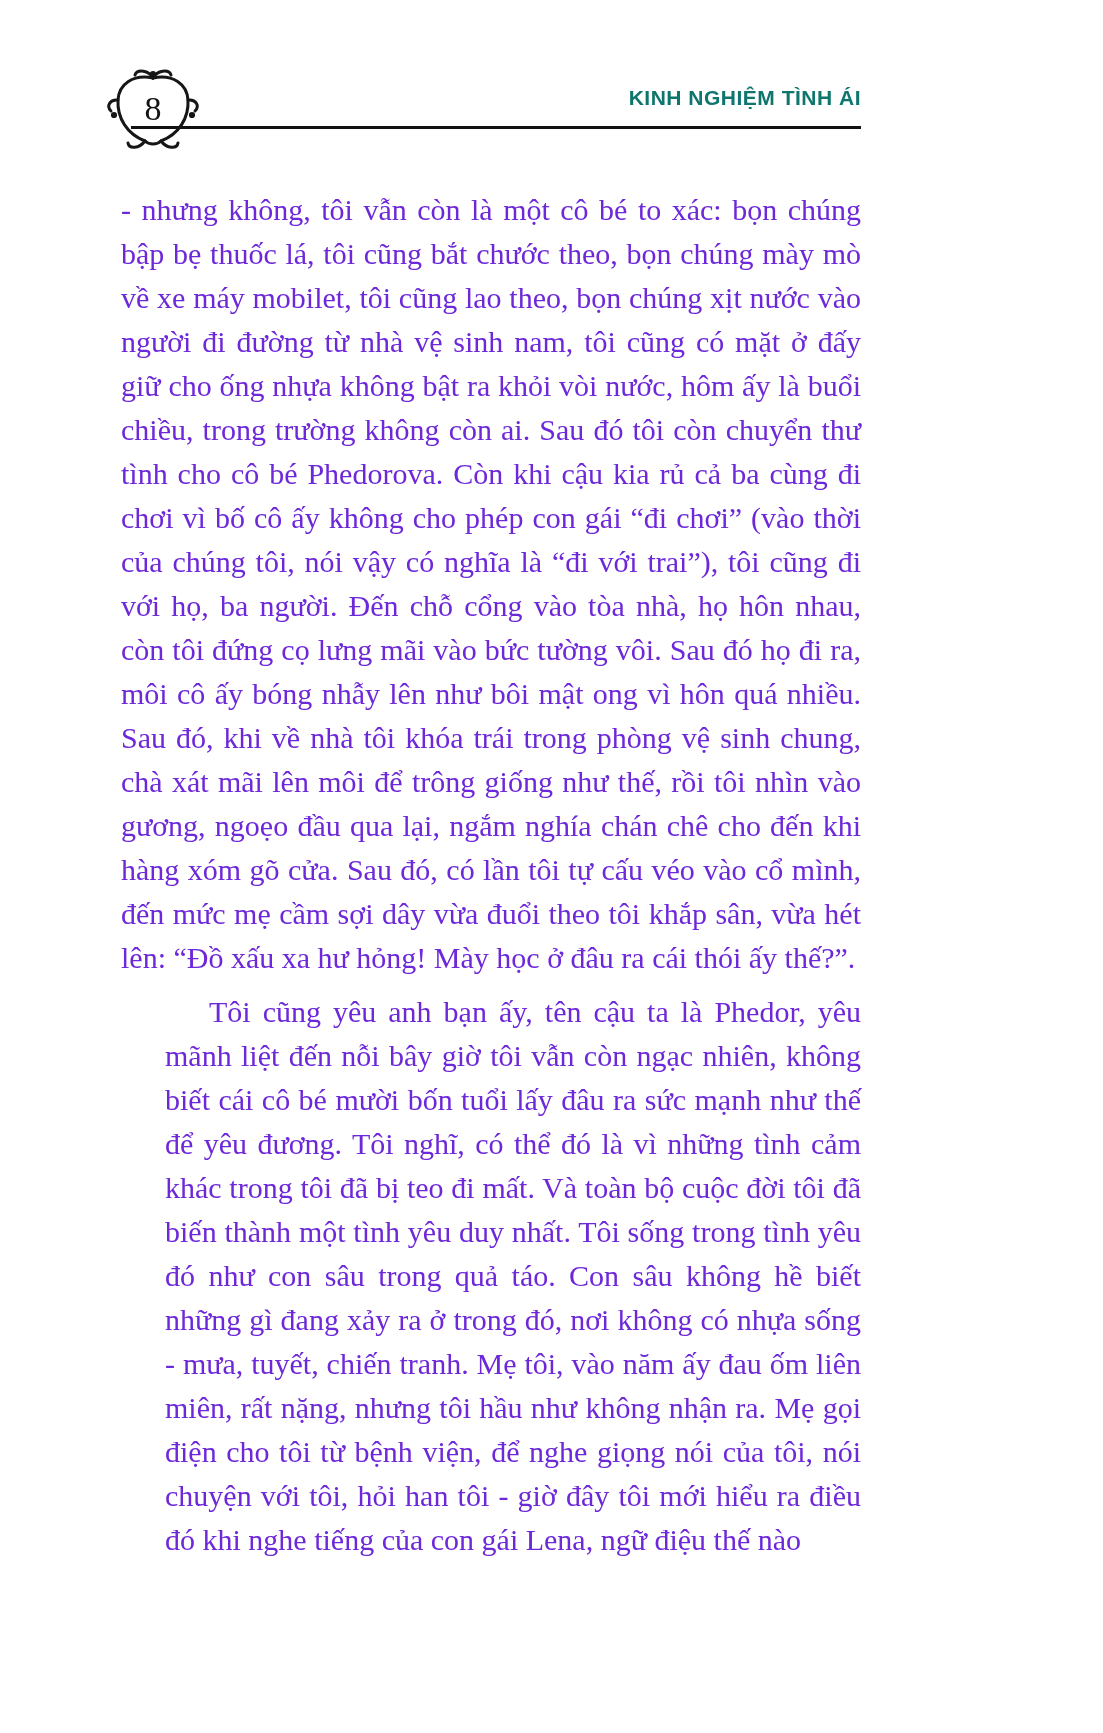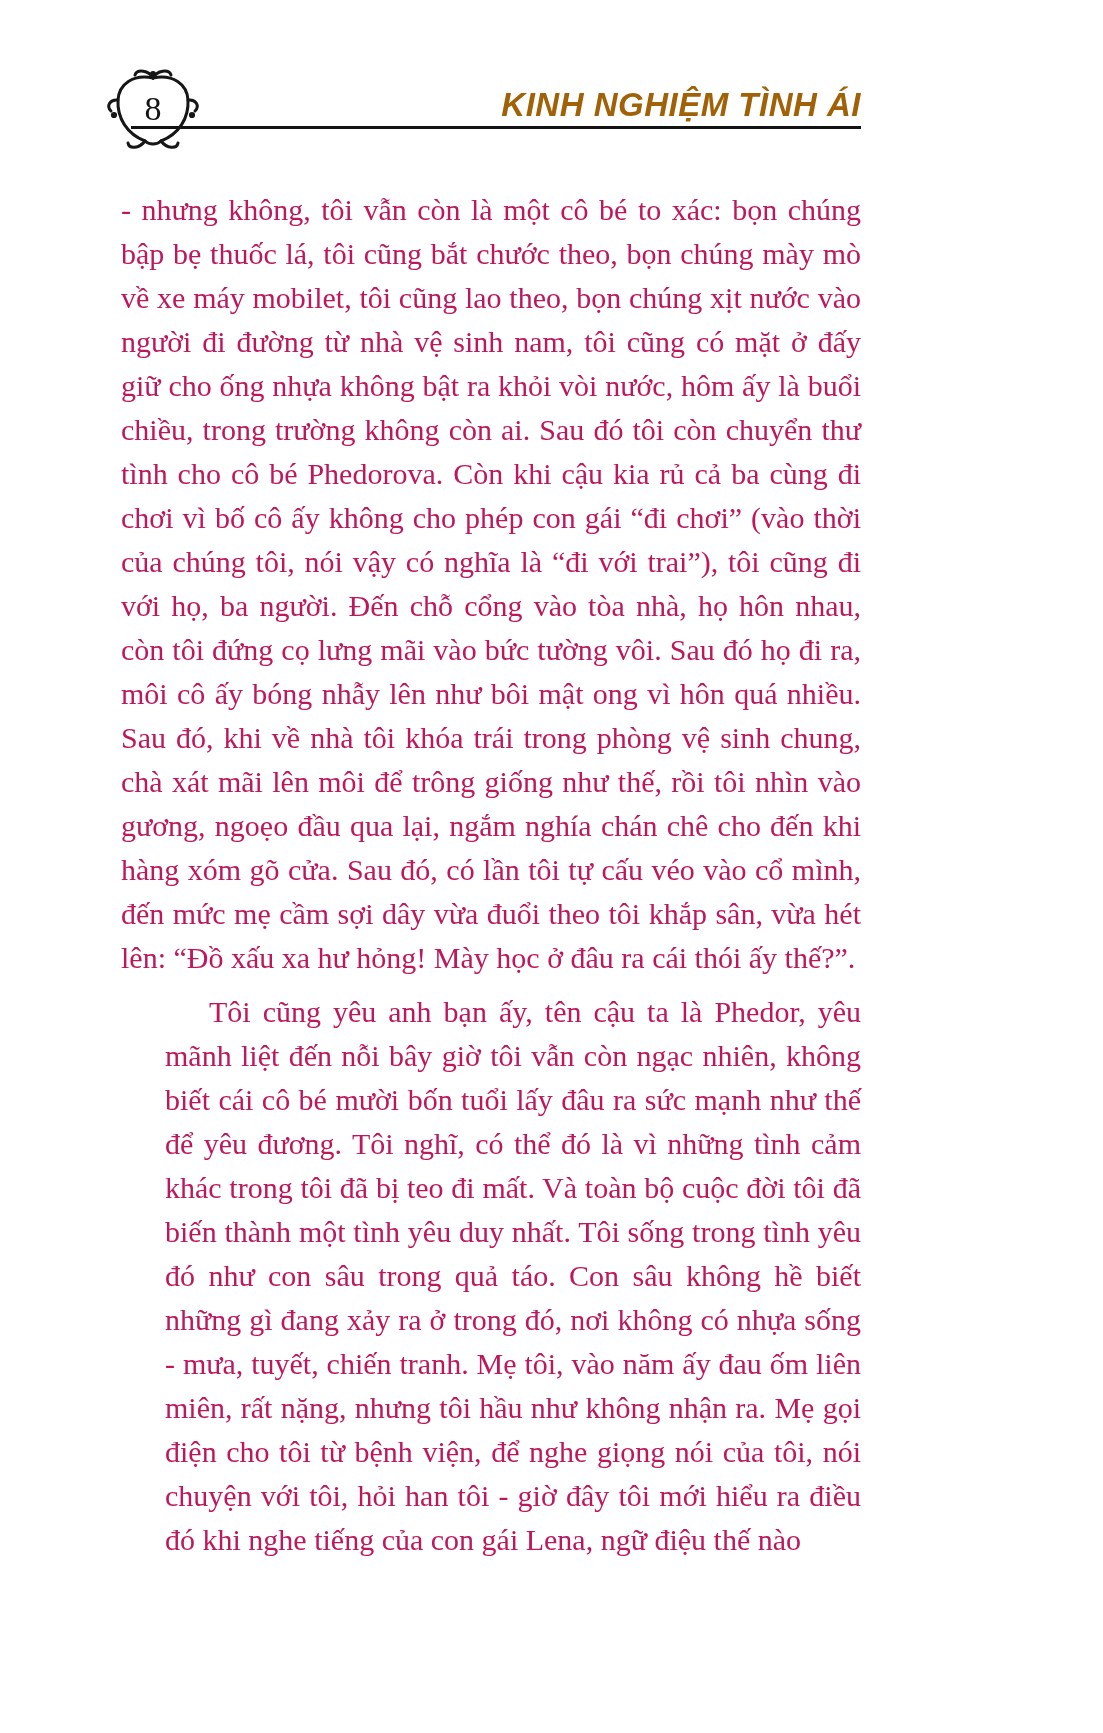--- a/index.html
+++ b/index.html
@@ -58,32 +58,31 @@
     font-size: 34px;
     font-weight: 400;
     color: #141414;
   }
   .running-title {
     position: absolute;
     right: 0;
     top: 16px;
     font-family: "Liberation Sans", "DejaVu Sans", sans-serif;
     font-weight: 700;
-    font-size: 33px;
+    font-size: 21px;
     letter-spacing: 0.5px;
-    color: #a16207;
+    color: #0f766e;
     white-space: nowrap;
-    font-style: italic;
   }
   .body-text {
     margin-top: 16px;
     font-size: 30px;
     line-height: 44px;
     text-align: justify;
-    color: #be185d;
+    color: #6d28d9;
   }
   .para {
     margin: 0;
   }
   .para + .para {
     margin-top: 10px;
     text-indent: 44px;
     margin-left: 44px;
   }
 </style>

